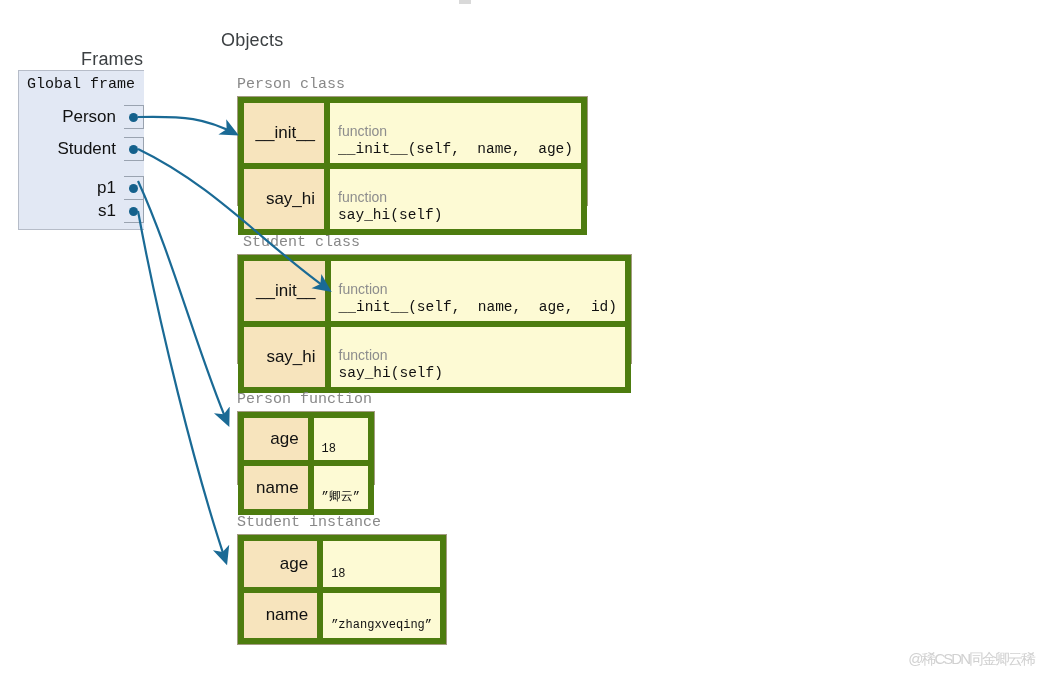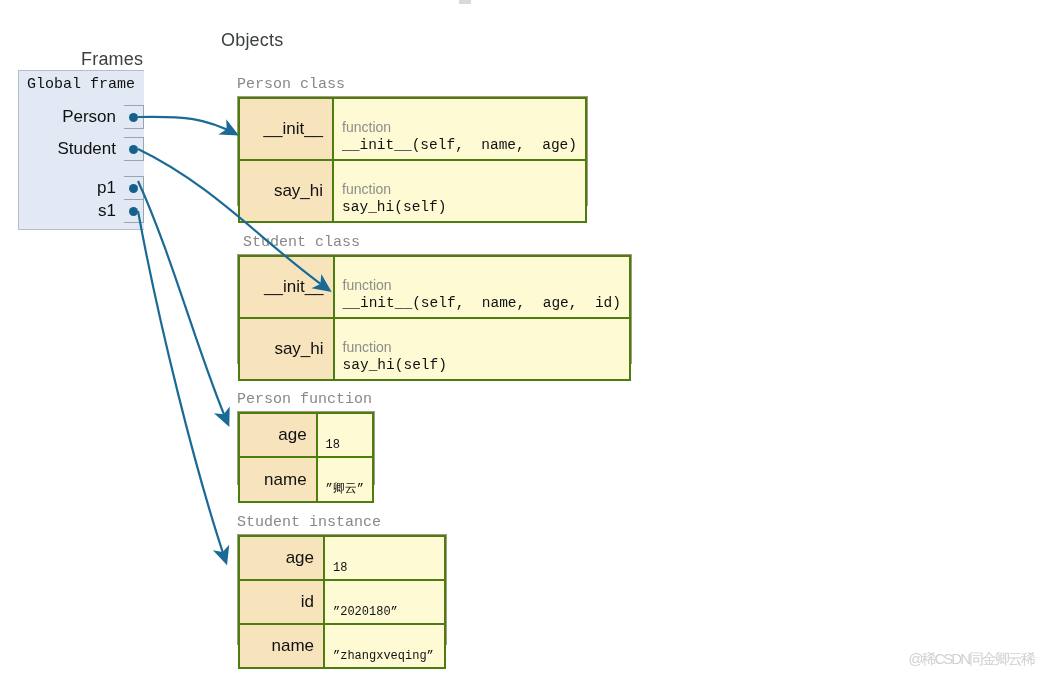--- a/index.html
+++ b/index.html
@@ -101,21 +101,21 @@
     border-collapse: collapse;
     box-sizing: border-box;
     background: #fdfad4;
   }
   .obj-table table {
     border-collapse: collapse;
     width: 100%;
     height: 100%;
   }
   .obj-table td {
-    border: 2px solid #4d7c0f;
+    border: 6px solid #4d7c0f;
     padding: 0;
     vertical-align: middle;
   }
   .obj-table td.key {
     background: #f7e4bd;
     text-align: right;
     padding: 0 9px 0 10px;
     font-family: "Liberation Sans", sans-serif;
     font-size: 17px;
     color: #111111;
@@ -284,26 +284,20 @@
 <div class="obj-table" id="tbl-student-instance" style="left:237px; top:534px; width:210px; height:111px;">
   <table>
     <tbody>
         <tr>
       <td class="key" style="width:64px;">age</td>
       <td class="val">
         <span class="plain-val">18</span>
       </td>
     </tr>
     <tr>
-      <td class="key">id</td>
-      <td class="val">
-        <span class="plain-val">”2020180”</span>
-      </td>
-    </tr>
-    <tr>
       <td class="key">name</td>
       <td class="val">
         <span class="plain-val">”zhangxveqing”</span>
       </td>
     </tr>
   </tbody>
     </table>
 </div>
 
 <svg id="arrow-layer" viewBox="0 0 1046 685" xmlns="http://www.w3.org/2000/svg">

